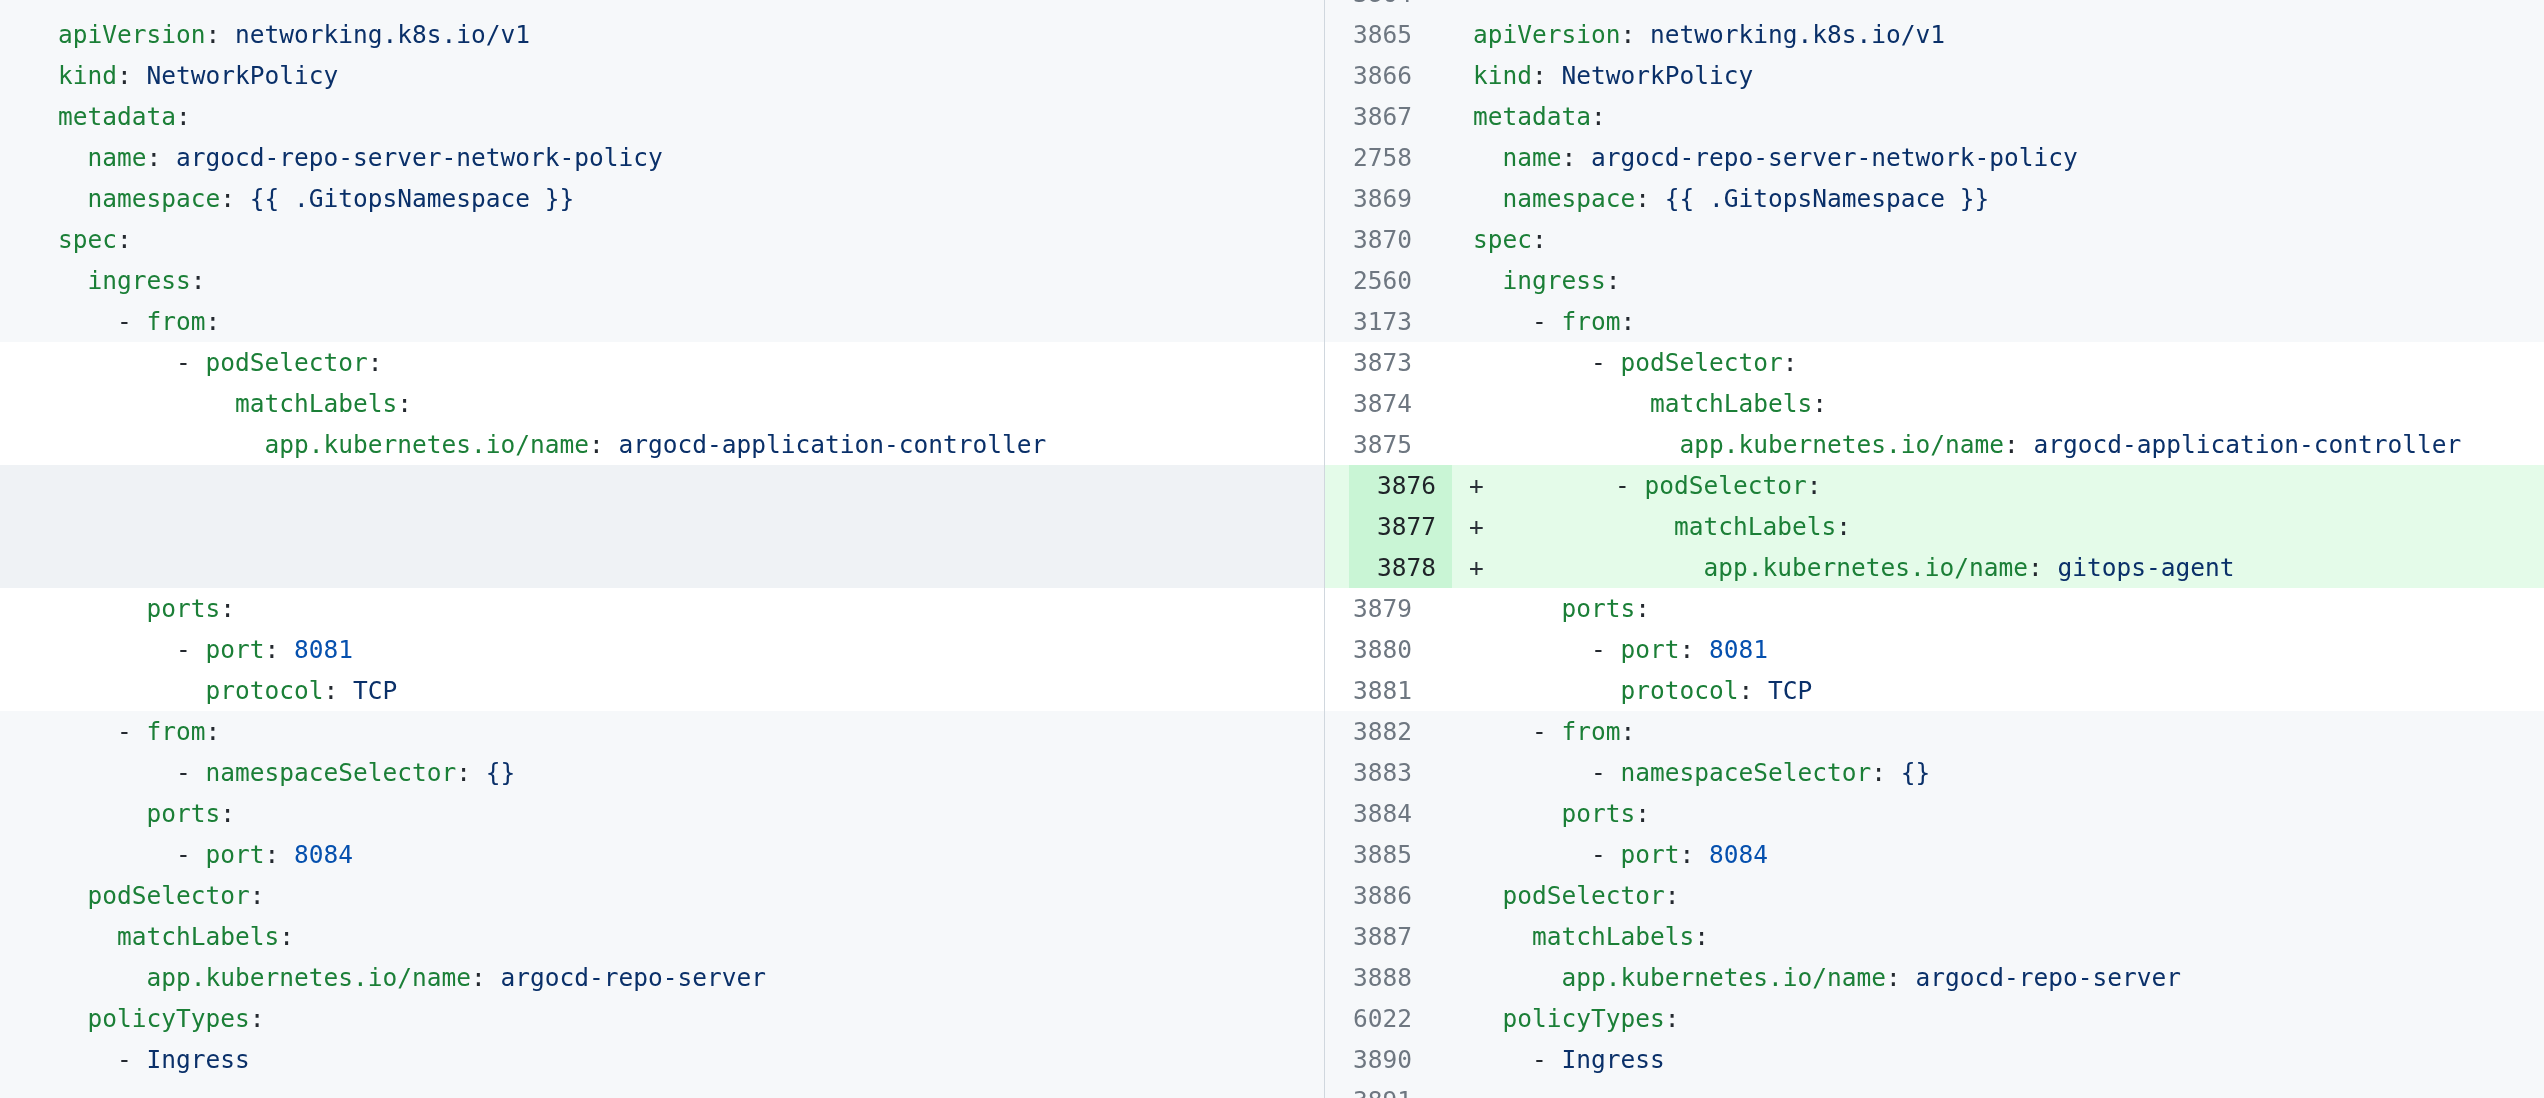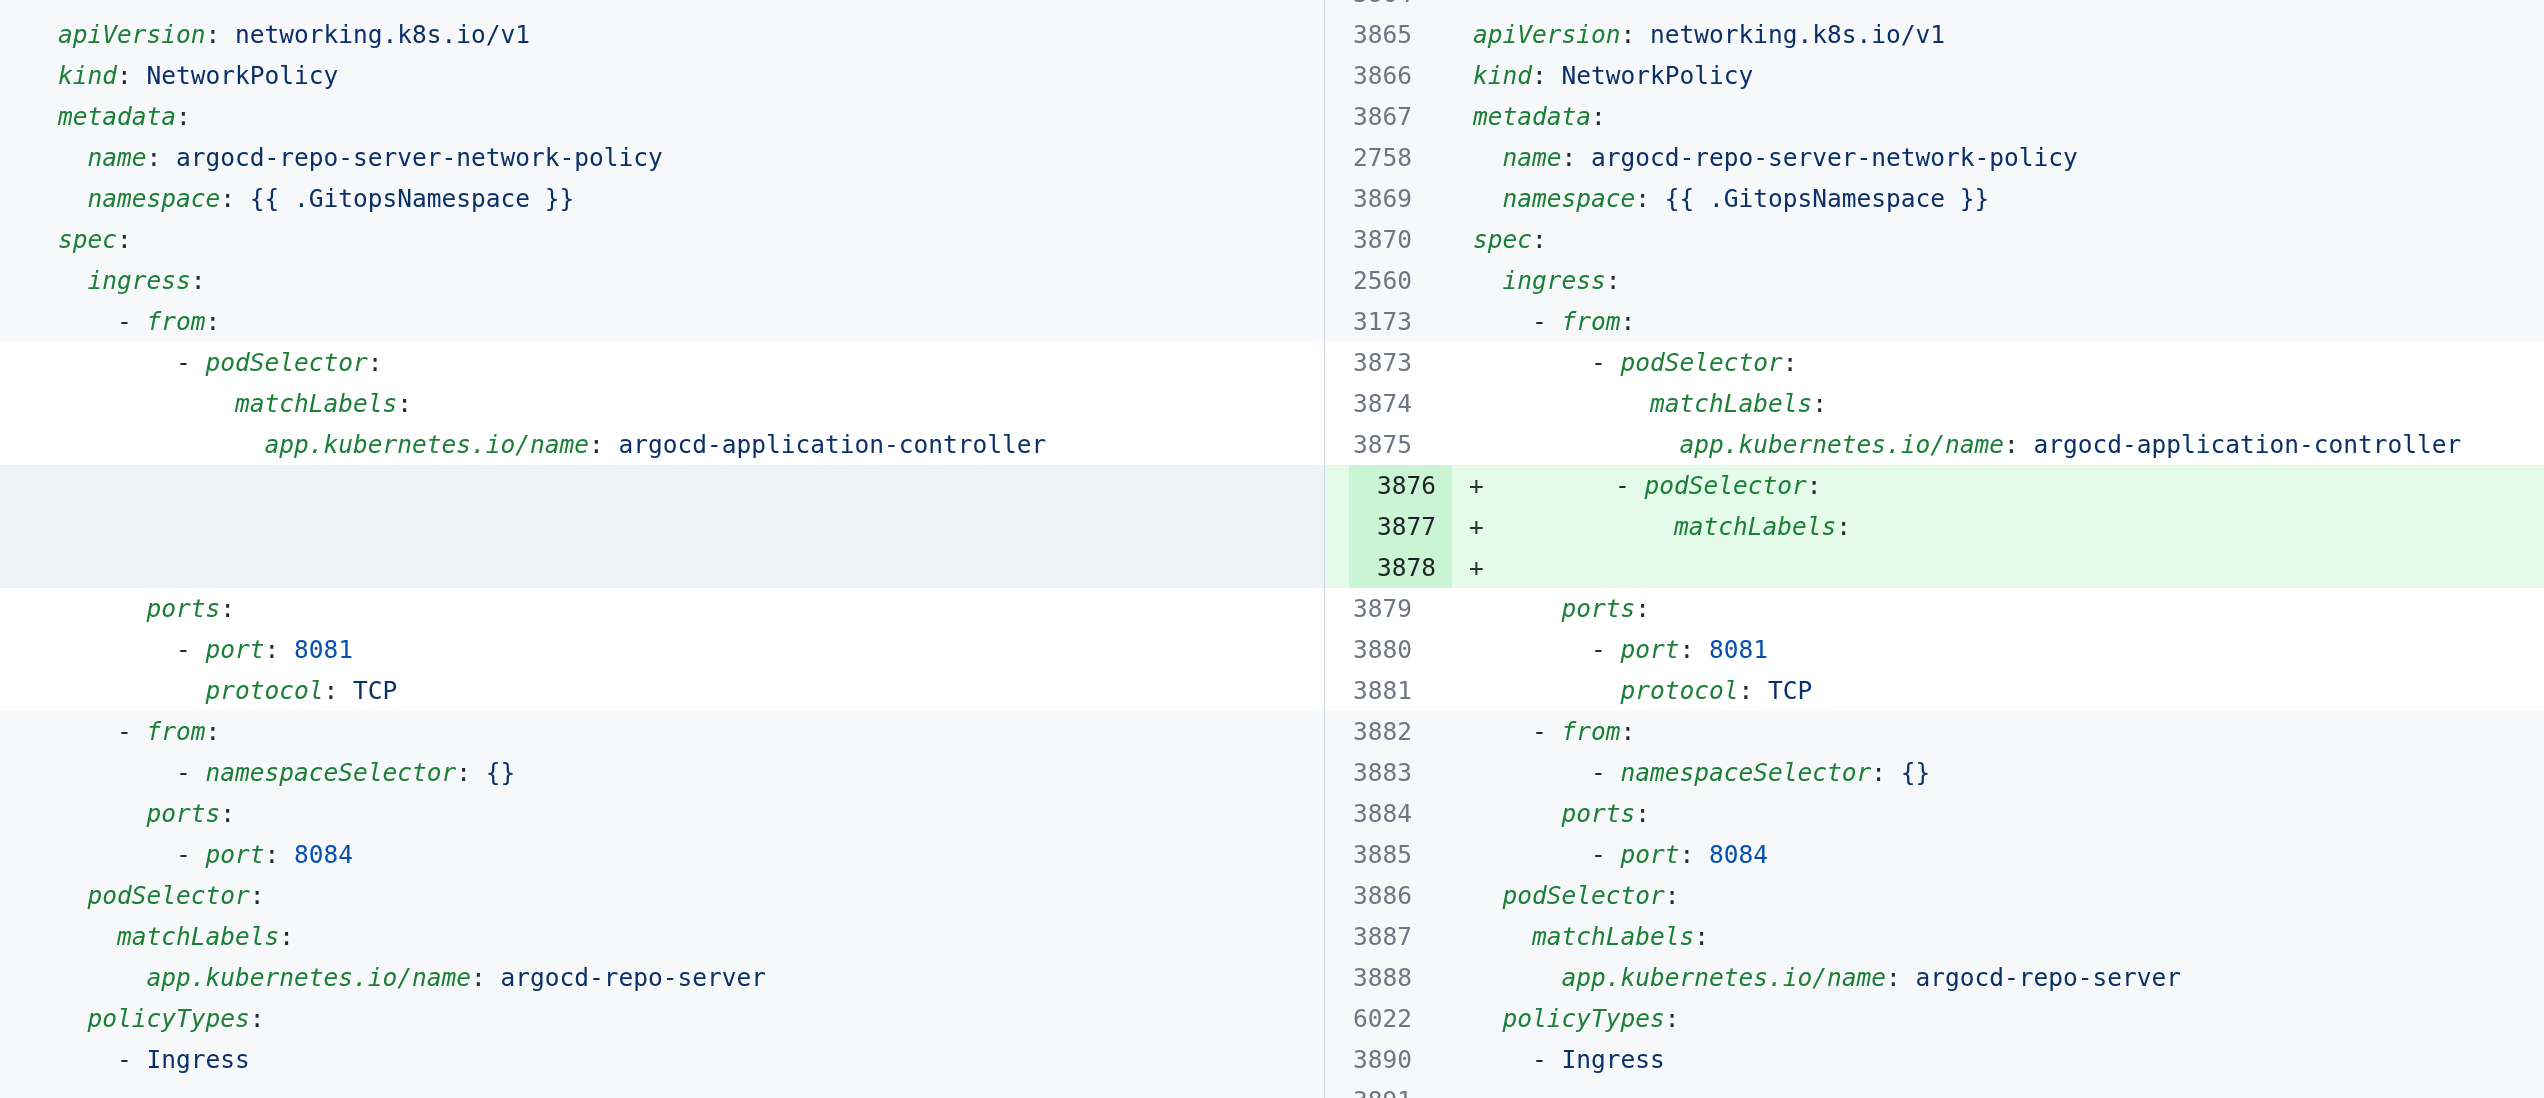--- a/index.html
+++ b/index.html
@@ -25,21 +25,21 @@
   .row.add{background:var(--bg-add);}
   .num-cell{
     width:103px;flex:none;box-sizing:border-box;text-align:right;padding-right:16px;
     color:var(--c-ln);cursor:pointer;
   }
   .row.add .num-cell{background:var(--bg-addnum);color:var(--c-ln-add);margin-left:24px;}
   .marker-cell{width:37px;flex:none;box-sizing:border-box;padding-left:17px;color:var(--c-marker);}
   .code-cell{flex:1;min-width:0;overflow:hidden;}
   .pane.left .code-cell{padding-left:58px;}
   .pane.right .code-cell{padding-left:8px;}
-  .seg-key{color:var(--c-key);font-style:italic;}
+  .seg-key{color:var(--c-key);}
   .seg-str{color:var(--c-str);}
   .seg-num{color:var(--c-num);}
   .seg-pun{color:var(--c-pun);}
   .seg-doc{color:var(--c-doc);}
 </style>
 </head>
 <body>
 
 <div class="viewport">
   <div class="panes">
@@ -81,21 +81,21 @@
         <div class="row ctx"><span class="num-cell">2758</span><span class="marker-cell"></span><span class="code-cell"><span class="seg-pun">  </span><span class="seg-key">name</span><span class="seg-pun">:</span><span class="seg-str"> argocd-repo-server-network-policy</span></span></div>
         <div class="row ctx"><span class="num-cell">3869</span><span class="marker-cell"></span><span class="code-cell"><span class="seg-pun">  </span><span class="seg-key">namespace</span><span class="seg-pun">:</span><span class="seg-str"> {{ .GitopsNamespace }}</span></span></div>
         <div class="row ctx"><span class="num-cell">3870</span><span class="marker-cell"></span><span class="code-cell"><span class="seg-key">spec</span><span class="seg-pun">:</span></span></div>
         <div class="row ctx"><span class="num-cell">2560</span><span class="marker-cell"></span><span class="code-cell"><span class="seg-pun">  </span><span class="seg-key">ingress</span><span class="seg-pun">:</span></span></div>
         <div class="row ctx"><span class="num-cell">3173</span><span class="marker-cell"></span><span class="code-cell"><span class="seg-pun">    - </span><span class="seg-key">from</span><span class="seg-pun">:</span></span></div>
         <div class="row white"><span class="num-cell">3873</span><span class="marker-cell"></span><span class="code-cell"><span class="seg-pun">        - </span><span class="seg-key">podSelector</span><span class="seg-pun">:</span></span></div>
         <div class="row white"><span class="num-cell">3874</span><span class="marker-cell"></span><span class="code-cell"><span class="seg-pun">            </span><span class="seg-key">matchLabels</span><span class="seg-pun">:</span></span></div>
         <div class="row white"><span class="num-cell">3875</span><span class="marker-cell"></span><span class="code-cell"><span class="seg-pun">              </span><span class="seg-key">app.kubernetes.io/name</span><span class="seg-pun">:</span><span class="seg-str"> argocd-application-controller</span></span></div>
         <div class="row add"><span class="num-cell">3876</span><span class="marker-cell">+</span><span class="code-cell"><span class="seg-pun">        - </span><span class="seg-key">podSelector</span><span class="seg-pun">:</span></span></div>
         <div class="row add"><span class="num-cell">3877</span><span class="marker-cell">+</span><span class="code-cell"><span class="seg-pun">            </span><span class="seg-key">matchLabels</span><span class="seg-pun">:</span></span></div>
-        <div class="row add"><span class="num-cell">3878</span><span class="marker-cell">+</span></div>
+        <div class="row add"><span class="num-cell">3878</span><span class="marker-cell">+</span><span class="code-cell"><span class="seg-pun">              </span><span class="seg-key">app.kubernetes.io/name</span><span class="seg-pun">:</span><span class="seg-str"> gitops-agent</span></span></div>
         <div class="row white"><span class="num-cell">3879</span><span class="marker-cell"></span><span class="code-cell"><span class="seg-pun">      </span><span class="seg-key">ports</span><span class="seg-pun">:</span></span></div>
         <div class="row white"><span class="num-cell">3880</span><span class="marker-cell"></span><span class="code-cell"><span class="seg-pun">        - </span><span class="seg-key">port</span><span class="seg-pun">:</span><span class="seg-num"> 8081</span></span></div>
         <div class="row white"><span class="num-cell">3881</span><span class="marker-cell"></span><span class="code-cell"><span class="seg-pun">          </span><span class="seg-key">protocol</span><span class="seg-pun">:</span><span class="seg-str"> TCP</span></span></div>
         <div class="row ctx"><span class="num-cell">3882</span><span class="marker-cell"></span><span class="code-cell"><span class="seg-pun">    - </span><span class="seg-key">from</span><span class="seg-pun">:</span></span></div>
         <div class="row ctx"><span class="num-cell">3883</span><span class="marker-cell"></span><span class="code-cell"><span class="seg-pun">        - </span><span class="seg-key">namespaceSelector</span><span class="seg-pun">:</span><span class="seg-str"> {}</span></span></div>
         <div class="row ctx"><span class="num-cell">3884</span><span class="marker-cell"></span><span class="code-cell"><span class="seg-pun">      </span><span class="seg-key">ports</span><span class="seg-pun">:</span></span></div>
         <div class="row ctx"><span class="num-cell">3885</span><span class="marker-cell"></span><span class="code-cell"><span class="seg-pun">        - </span><span class="seg-key">port</span><span class="seg-pun">:</span><span class="seg-num"> 8084</span></span></div>
         <div class="row ctx"><span class="num-cell">3886</span><span class="marker-cell"></span><span class="code-cell"><span class="seg-pun">  </span><span class="seg-key">podSelector</span><span class="seg-pun">:</span></span></div>
         <div class="row ctx"><span class="num-cell">3887</span><span class="marker-cell"></span><span class="code-cell"><span class="seg-pun">    </span><span class="seg-key">matchLabels</span><span class="seg-pun">:</span></span></div>
         <div class="row ctx"><span class="num-cell">3888</span><span class="marker-cell"></span><span class="code-cell"><span class="seg-pun">      </span><span class="seg-key">app.kubernetes.io/name</span><span class="seg-pun">:</span><span class="seg-str"> argocd-repo-server</span></span></div>

